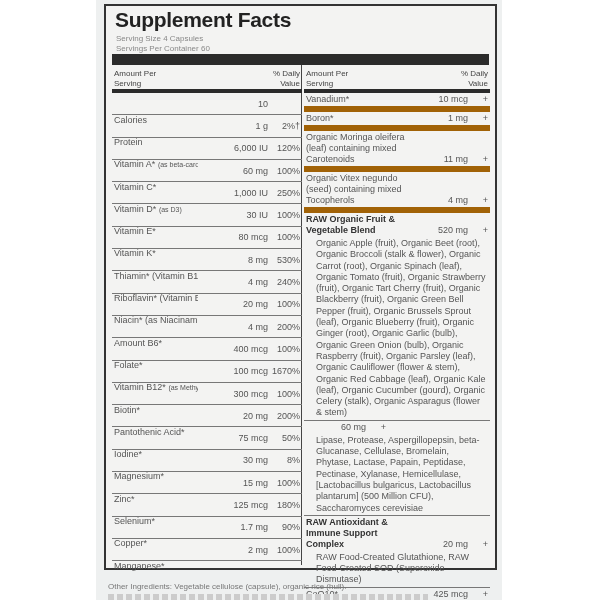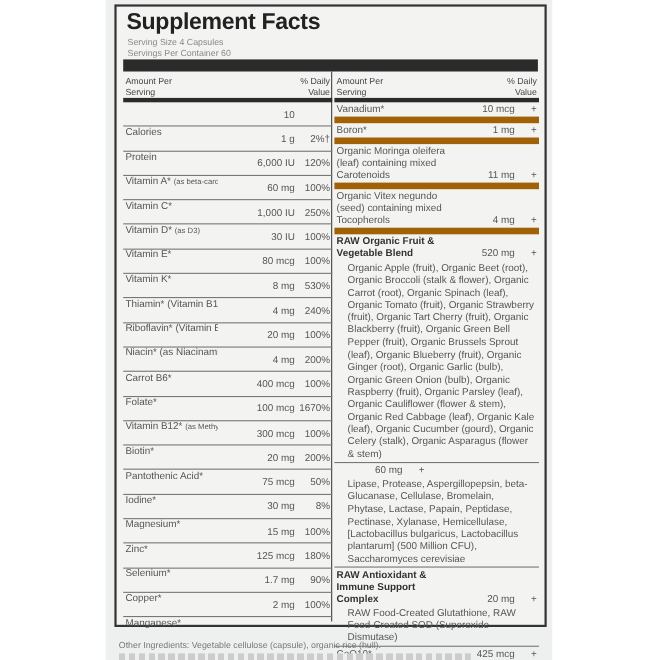--- a/index.html
+++ b/index.html
@@ -146,21 +146,21 @@
           <span class="name"><span>Riboflavin* (Vitamin B2)</span></span>
           <span class="amt">4 mg</span>
           <span class="dv">240%</span>
         </div>
         <div class="row">
           <span class="name"><span>Niacin* (as Niacinamide)</span></span>
           <span class="amt">20 mg</span>
           <span class="dv">100%</span>
         </div>
         <div class="row">
-          <span class="name"><span>Carrot B6*</span></span>
+          <span class="name"><span>Amount B6*</span></span>
           <span class="amt">4 mg</span>
           <span class="dv">200%</span>
         </div>
         <div class="row">
           <span class="name"><span>Folate*</span></span>
           <span class="amt">400 mcg</span>
           <span class="dv">100%</span>
         </div>
         <div class="row">
           <span class="name"><span>Vitamin B12*</span> <small>(as Methylcobalamin)</small></span>

